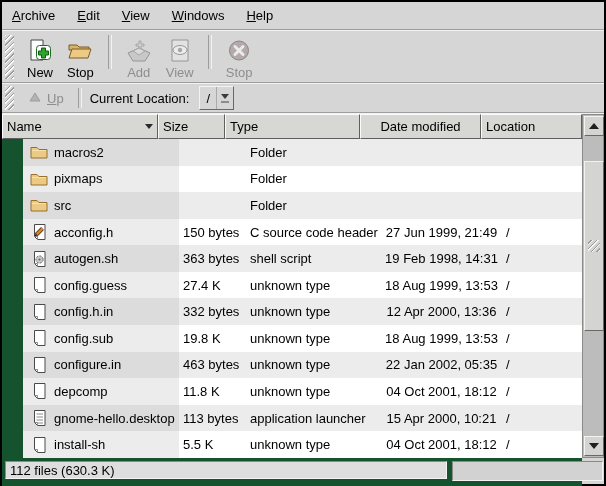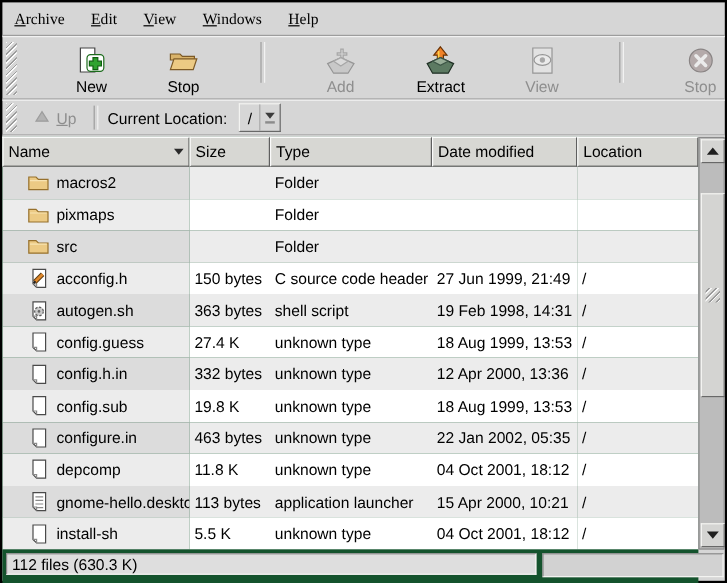--- a/index.html
+++ b/index.html
@@ -10,27 +10,27 @@
   
   .raised{border-top:1px solid #f3f3f1;border-left:1px solid #f3f3f1;
           border-right:1px solid #686868;border-bottom:1px solid #686868;}
   .sunken{border-top:1px solid #8a8a8a;border-left:1px solid #8a8a8a;
           border-right:1px solid #f3f3f1;border-bottom:1px solid #f3f3f1;}
   .hsep{position:absolute;left:0;width:602px;height:0;
         border-top:1px solid #9d9d9d;border-bottom:1px solid #f2f2f2;}
   .handle{background:repeating-linear-gradient(135deg,#fbfbfb 0 1px,#d6d6d6 1px 3px,#9c9c9c 3px 4px);}
 
   
-  .menubar{position:absolute;left:0;top:0;width:602px;height:27px;display:flex;align-items:center;font-family:Liberation Serif, serif;}
+  .menubar{position:absolute;left:0;top:0;width:602px;height:27px;display:flex;align-items:center;}
   .menu-item{padding:4px 8px;margin-left:6px;cursor:default;}
   .menu-item:first-child{margin-left:2px;}
   .menu-item u{text-decoration:underline;}
 
   
-  .toolbar{position:absolute;left:0;top:29px;width:602px;height:51px;display:flex;align-items:center;justify-content:space-between;}
+  .toolbar{position:absolute;left:0;top:29px;width:602px;height:51px;display:flex;align-items:center;}
   .tb-handle{width:9px;height:44px;margin:0 6px 0 3px;}
   .tb-btn{display:flex;flex-direction:column;align-items:center;justify-content:flex-end;
           height:46px;padding:1px 7px;gap:1px;}
   .tb-btn .ticon{width:26px;height:26px;display:flex;align-items:center;justify-content:center;}
   .tb-btn.disabled{color:#8e8e8e;}
   .tb-btn.disabled svg{filter:grayscale(80%) opacity(.5);}
   .tb-sep{width:2px;height:34px;margin:0 7px;align-self:flex-start;margin-top:4px;
           border-left:1px solid #9d9d9d;border-right:1px solid #f2f2f2;}
 
   
@@ -51,25 +51,25 @@
   .combo-arrow .bar{width:8px;height:2px;background:#8c8c8c;margin-top:2px;}
 
   
   .tablewrap{position:absolute;left:0;top:112px;width:580px;height:423px;background:#14532d;}
   .thead{display:flex;height:25px;box-sizing:border-box;}
   .hcell{box-sizing:border-box;background:#d7d7d3;display:flex;align-items:center;
          padding:0 4px;border-top:1px solid #fbfbfb;border-left:1px solid #fbfbfb;
          border-right:1px solid #5f5f5f;border-bottom:1px solid #5f5f5f;}
   .hcell .sort{margin-left:auto;width:0;height:0;border-left:4px solid transparent;
          border-right:4px solid transparent;border-top:5px solid #2a2a2a;}
-  .c0{width:156px;}.c1{width:67px;}.c2{width:135px;}.c3{width:121px;}.c4{flex:1;}
+  .c0{width:156px;}.c1{width:67px;}.c2{width:135px;}.c3{width:121px;justify-content:center;}.c4{flex:1;}
   .tbody{height:319px;overflow:hidden;}
   .trow{display:flex;height:26.58px;align-items:stretch;}
   .cell{box-sizing:border-box;display:flex;align-items:center;padding:0 4px;white-space:nowrap;overflow:hidden;}
-  .namecell{gap:6px;padding-left:21px;}
+  .namecell{gap:6px;padding-left:7px;margin-left:21px;}
   .trow.shaded .namecell{background:#dcdcdc;}
   .trow.shaded .cell:not(.namecell){background:#ececec;}
   .trow.plain .namecell{background:#ececec;}
   .trow.plain .cell:not(.namecell){background:#ffffff;}
 
   
   .vscroll{position:absolute;left:580px;top:112px;width:22px;height:344px;box-sizing:border-box;
            background:#bcbcbc;border:1px solid #8a8a8a;}
   .sb-btn{position:absolute;left:1px;width:18px;height:18px;background:#d4d4d2;
           display:flex;align-items:center;justify-content:center;}
@@ -128,31 +128,20 @@
         <div class="tb-sep"></div>
         <div class="tb-btn disabled">
           <div class="ticon">
             <svg width="26" height="26" viewBox="0 0 26 26">
               <path d="M13,3 h2 v3 h3 v2 h-3 v3 h-2 v-3 h-3 v-2 h3 Z" fill="#cfcfcf" stroke="#777"></path>
               <polygon points="13,10 24,15 19,23 7,23 2,15" fill="#b9b9b9" stroke="#555"></polygon>
               <polygon points="13,10 19,13 13,17 7,13" fill="#dddddd" stroke="#777"></polygon>
             </svg>
           </div>
           <div>Add</div>
-        </div>
-        <div class="tb-btn">
-          <div class="ticon">
-            <svg width="26" height="26" viewBox="0 0 26 26">
-              <polygon points="13,1 18.5,8 15.5,8 15.5,13 10.5,13 10.5,8 7.5,8" fill="#f08228" stroke="#6b3405"></polygon>
-              <line x1="11.5" y1="4.5" x2="11.5" y2="12" stroke="#ffd24a" stroke-width="1.4"></line>
-              <polygon points="13,10 24,15 19.5,23 6.5,23 2,15" fill="#5c7a62" stroke="#1f2f24"></polygon>
-              <polygon points="13,10 19.5,13 13,16.5 6.5,13" fill="#97ad97" stroke="#3c5546"></polygon>
-            </svg>
-          </div>
-          <div>Extract</div>
         </div>
         <div class="tb-btn disabled">
           <div class="ticon">
             <svg width="26" height="26" viewBox="0 0 26 26">
               <path d="M5,2 H21 V23 H5 Z" fill="#eee" stroke="#555"></path>
               <ellipse cx="13" cy="12" rx="7" ry="4.5" fill="#fff" stroke="#555"></ellipse>
               <circle cx="13" cy="12" r="2.2" fill="#777"></circle>
             </svg>
           </div>
           <div>View</div>

